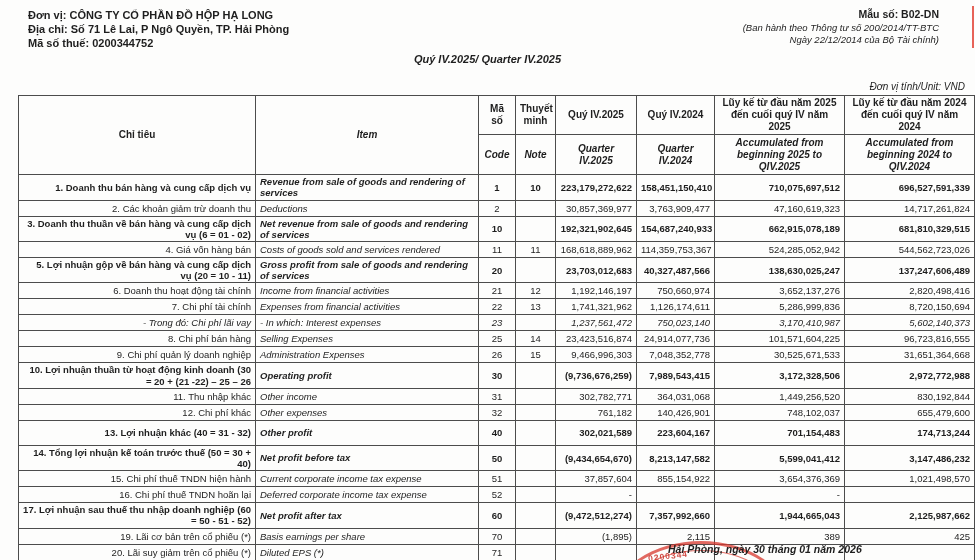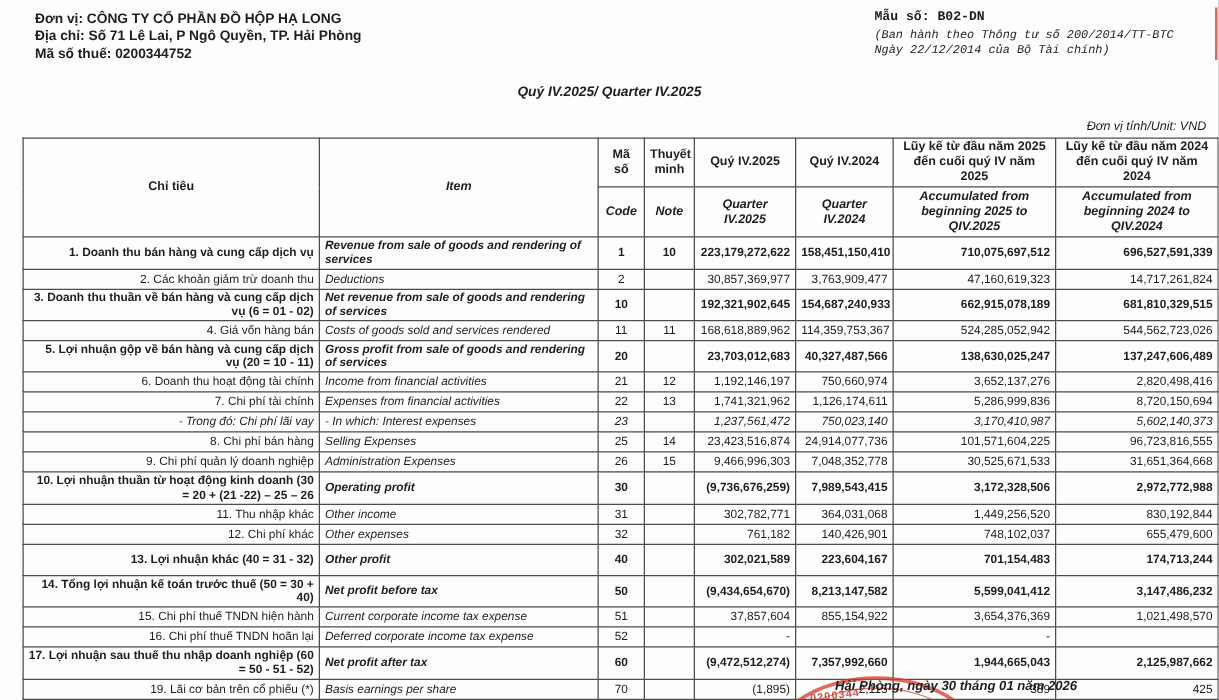--- a/index.html
+++ b/index.html
@@ -9,26 +9,26 @@
     width:975px; height:560px;
     background:#fdfdfc;
     color:#1e1e1e;
     font-family:"Liberation Sans", sans-serif;
     overflow:hidden;
     margin:0 auto;
   }
   
   .top-row { display:flex; justify-content:space-between; padding:8px 14px 0 28px; }
   .company-block { font-size:11px; font-weight:bold; line-height:1.28; }
-  .form-block { text-align:left; font-size:9.5px; line-height:1.3; padding-right:22px;font-family:Liberation Mono, monospace; }
+  .form-block { text-align:right; font-size:9.5px; line-height:1.3; padding-right:22px; }
   .form-no { font-weight:bold; font-size:10.5px; }
   .form-issued { font-style:italic; }
   .report-title { text-align:center; font-size:13.5px; font-weight:bold; margin-top:7px; letter-spacing:.2px; }
   .report-title .en { font-style:italic; }
-  .report-subtitle { text-align:center; font-size:11px; font-weight:bold; font-style:italic; margin-top:18px; }
+  .report-subtitle { text-align:center; font-size:11px; font-weight:bold; font-style:italic; margin-top:3px; }
   .unit-line { text-align:right; font-size:10px; font-style:italic; padding-right:10px; margin-top:16px; }
 
   
   table.report {
     border-collapse:collapse;
     table-layout:fixed;
     width:956px;
     margin:3px 0 0 18px;
     font-size:9.5px;
   }

